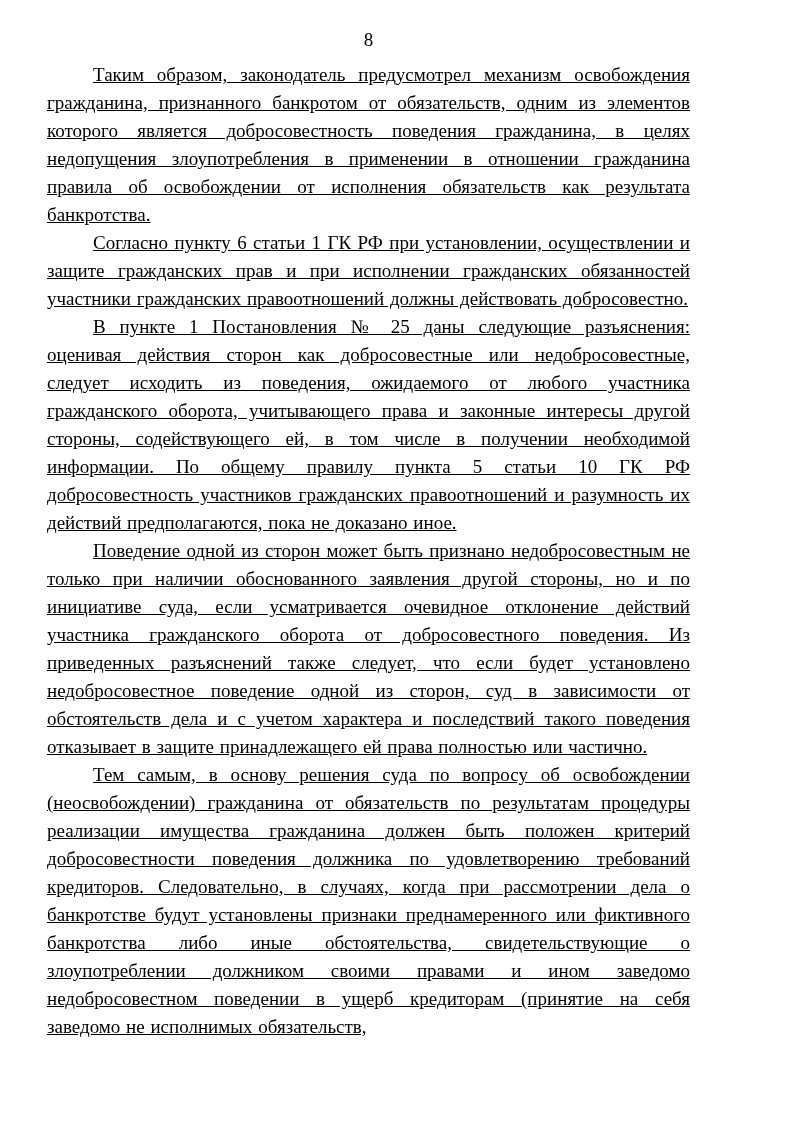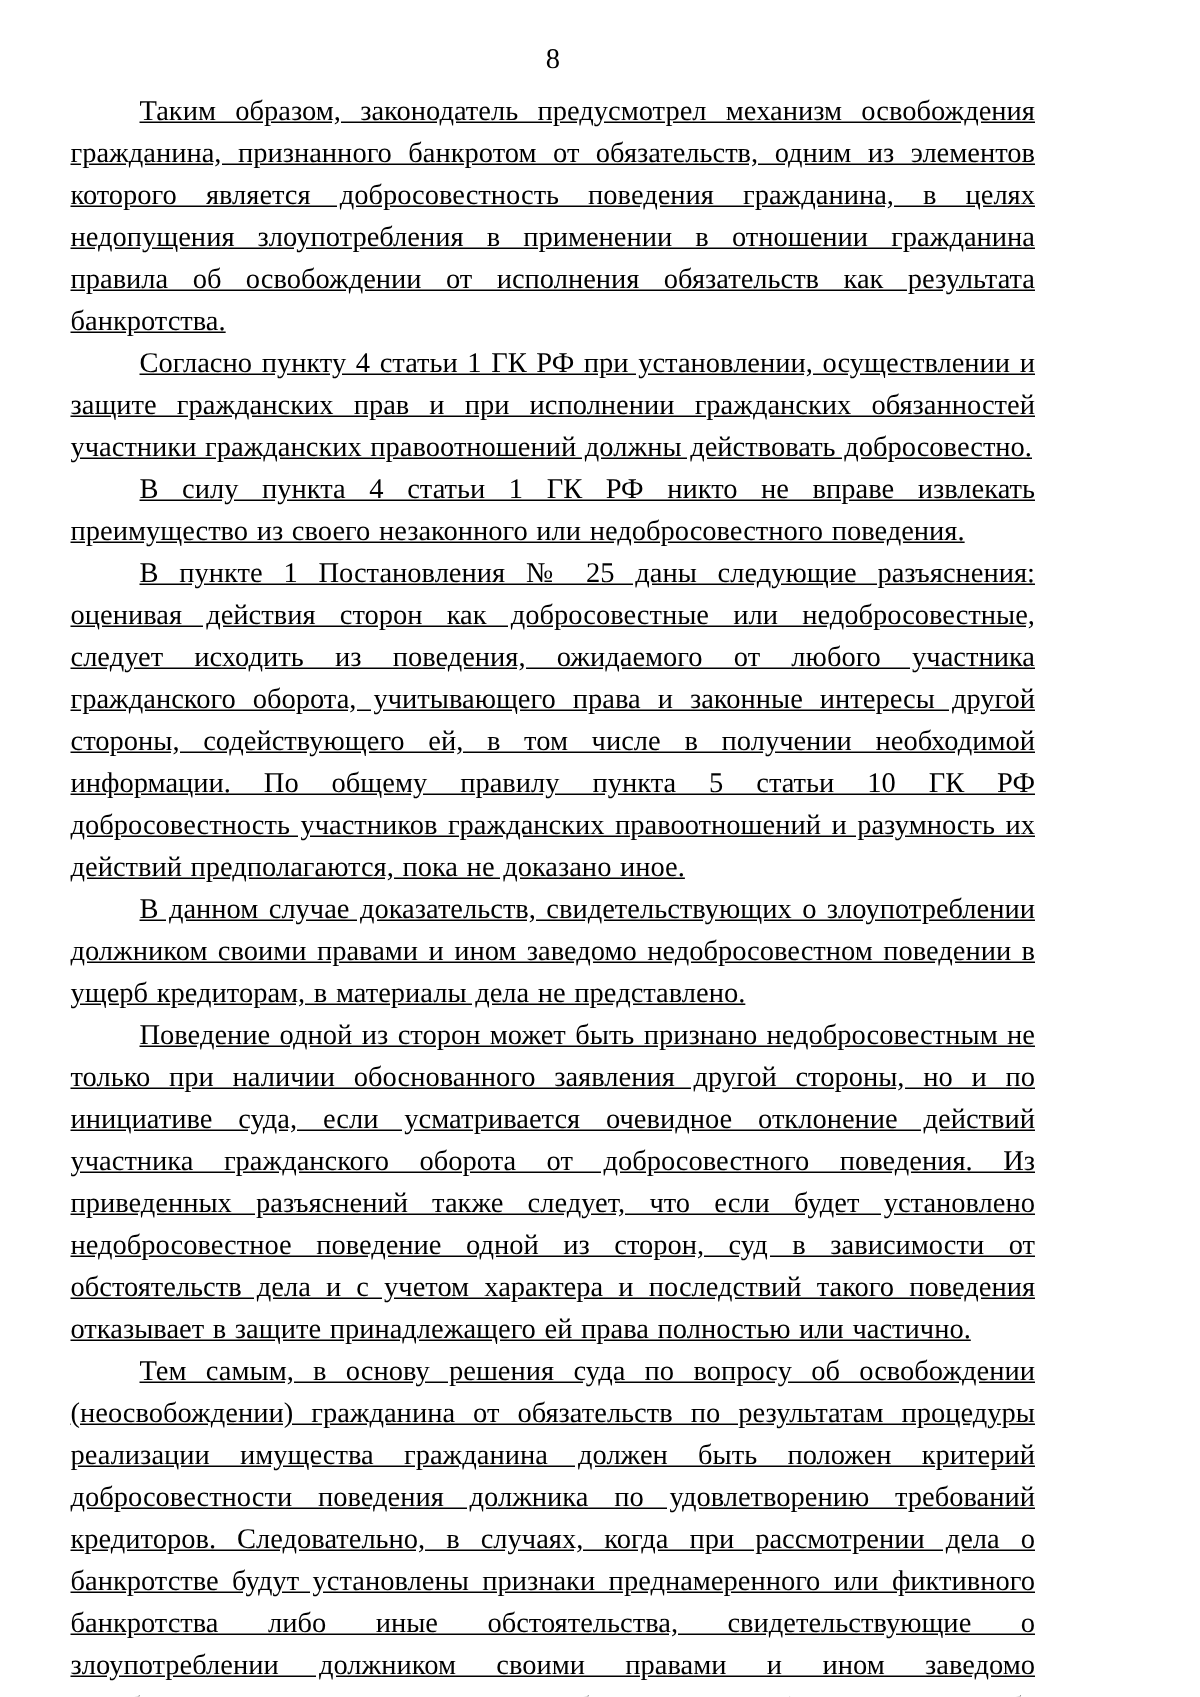--- a/index.html
+++ b/index.html
@@ -33,20 +33,18 @@
     text-decoration: underline;
   }
 </style>
 </head>
 <body>
 
 <div class="page">
   <div class="page-number">8</div>
   <div class="content">
     <p>Таким образом, законодатель предусмотрел механизм освобождения гражданина, признанного банкротом от обязательств, одним из элементов которого является добросовестность поведения гражданина, в целях недопущения злоупотребления в применении в отношении гражданина правила об освобождении от исполнения обязательств как результата банкротства.</p>
-    <p>Согласно пункту 4 статьи 1 ГК РФ при установлении, осуществлении и защите гражданских прав и при исполнении гражданских обязанностей участники гражданских правоотношений должны действовать добросовестно.</p>
-    <p>В силу пункта 4 статьи 1 ГК РФ никто не вправе извлекать преимущество из своего незаконного или недобросовестного поведения.</p>
+    <p>Согласно пункту 6 статьи 1 ГК РФ при установлении, осуществлении и защите гражданских прав и при исполнении гражданских обязанностей участники гражданских правоотношений должны действовать добросовестно.</p>
     <p>В пункте 1 Постановления № 25 даны следующие разъяснения: оценивая действия сторон как добросовестные или недобросовестные, следует исходить из поведения, ожидаемого от любого участника гражданского оборота, учитывающего права и законные интересы другой стороны, содействующего ей, в том числе в получении необходимой информации. По общему правилу пункта 5 статьи 10 ГК РФ добросовестность участников гражданских правоотношений и разумность их действий предполагаются, пока не доказано иное.</p>
-    <p>В данном случае доказательств, свидетельствующих о злоупотреблении должником своими правами и ином заведомо недобросовестном поведении в ущерб кредиторам, в материалы дела не представлено.</p>
     <p>Поведение одной из сторон может быть признано недобросовестным не только при наличии обоснованного заявления другой стороны, но и по инициативе суда, если усматривается очевидное отклонение действий участника гражданского оборота от добросовестного поведения. Из приведенных разъяснений также следует, что если будет установлено недобросовестное поведение одной из сторон, суд в зависимости от обстоятельств дела и с учетом характера и последствий такого поведения отказывает в защите принадлежащего ей права полностью или частично.</p>
     <p>Тем самым, в основу решения суда по вопросу об освобождении (неосвобождении) гражданина от обязательств по результатам процедуры реализации имущества гражданина должен быть положен критерий добросовестности поведения должника по удовлетворению требований кредиторов. Следовательно, в случаях, когда при рассмотрении дела о банкротстве будут установлены признаки преднамеренного или фиктивного банкротства либо иные обстоятельства, свидетельствующие о злоупотреблении должником своими правами и ином заведомо недобросовестном поведении в ущерб кредиторам (принятие на себя заведомо не исполнимых обязательств,</p>
   </div>
 </div>
 
 </body></html>

